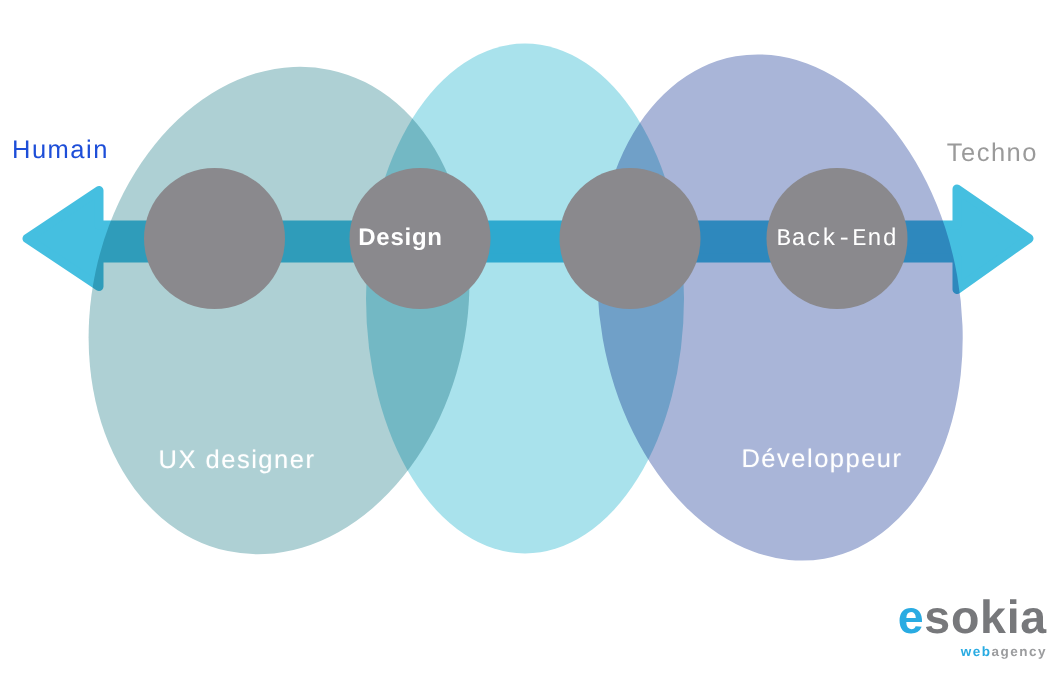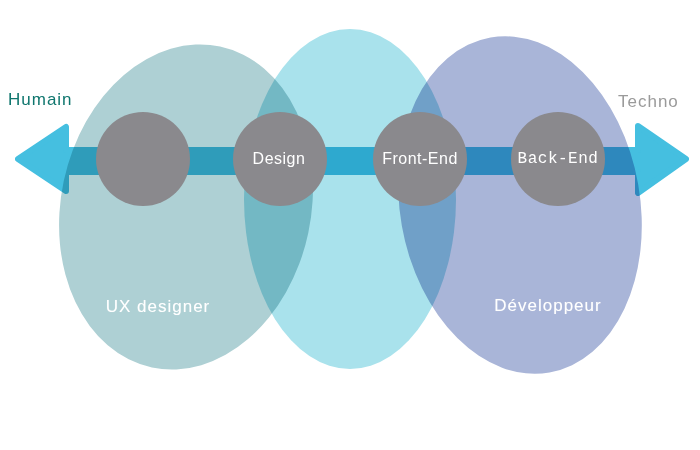--- a/index.html
+++ b/index.html
@@ -21,21 +21,21 @@
     top: 0;
     isolation: isolate;
   }
   .axis-label {
     position: absolute;
     font-size: 17px;
     letter-spacing: 1px;
     font-weight: 400;
   }
   .axis-label.left { left: 8px; top: 90px; width: 80px; text-align: left; }
-  .axis-label.right { left: 618px; top: 92px; width: 74px; text-align: left; }
+  .axis-label.right { left: 618px; top: 92px; width: 74px; text-align: right; }
   .skill-label {
     position: absolute;
     top: 148px;
     width: 120px;
     text-align: center;
     color: #ffffff;
     font-size: 16px;
     letter-spacing: 0.5px;
     line-height: 22px;
   }
@@ -88,25 +88,28 @@
     <ellipse cx="520" cy="205" rx="120" ry="170" transform="rotate(-10 520 205)" style="mix-blend-mode:multiply" fill="#a9b5d8"></ellipse>
 
     <polygon points="18,159 66,127 66,150 638,150 638,126 686,159 638,193 638,172 66,172 66,191" stroke-width="6" stroke-linejoin="round" style="mix-blend-mode:multiply" fill="#45bfe0" stroke="#45bfe0"></polygon>
 
     <circle cx="143" cy="159" r="47" fill="#8a898d"></circle>
     <circle cx="280" cy="159" r="47" fill="#8a898d"></circle>
     <circle cx="420" cy="159" r="47" fill="#8a898d"></circle>
     <circle cx="558" cy="159" r="47" fill="#8a898d"></circle>
   </svg>
 
-  <div class="axis-label left" style="color: #0f766e;">Humain</div>
+  <div class="axis-label left" style="color: #1d4ed8;">Humain</div>
 
   <div class="axis-label right" style="color: rgb(154, 154, 154);">Techno</div>
 
-  <div class="skill-label" style="left:219px;">Design</div>
-  <div class="skill-label" style="left:360px;">Front-End</div>
+  <div class="skill-label" style="left:207px;font-weight:bold;">Design</div>
   <div class="skill-label" style="left:498px;font-family:Liberation Mono, monospace;">Back-End</div>
 
   <div class="role-label ux">UX designer</div>
   <div class="role-label dev">Développeur</div>
 
+  <div class="logo">
+    <span class="brand"><span style="color: rgb(41, 171, 226);">e</span><span style="color: rgb(119, 120, 123);">sokia</span></span>
+    <span class="tagline"><span style="color: rgb(41, 171, 226);">web</span><span style="color: rgb(155, 156, 158);">agency</span></span>
+  </div>
 
 </div>
 
 </body></html>

